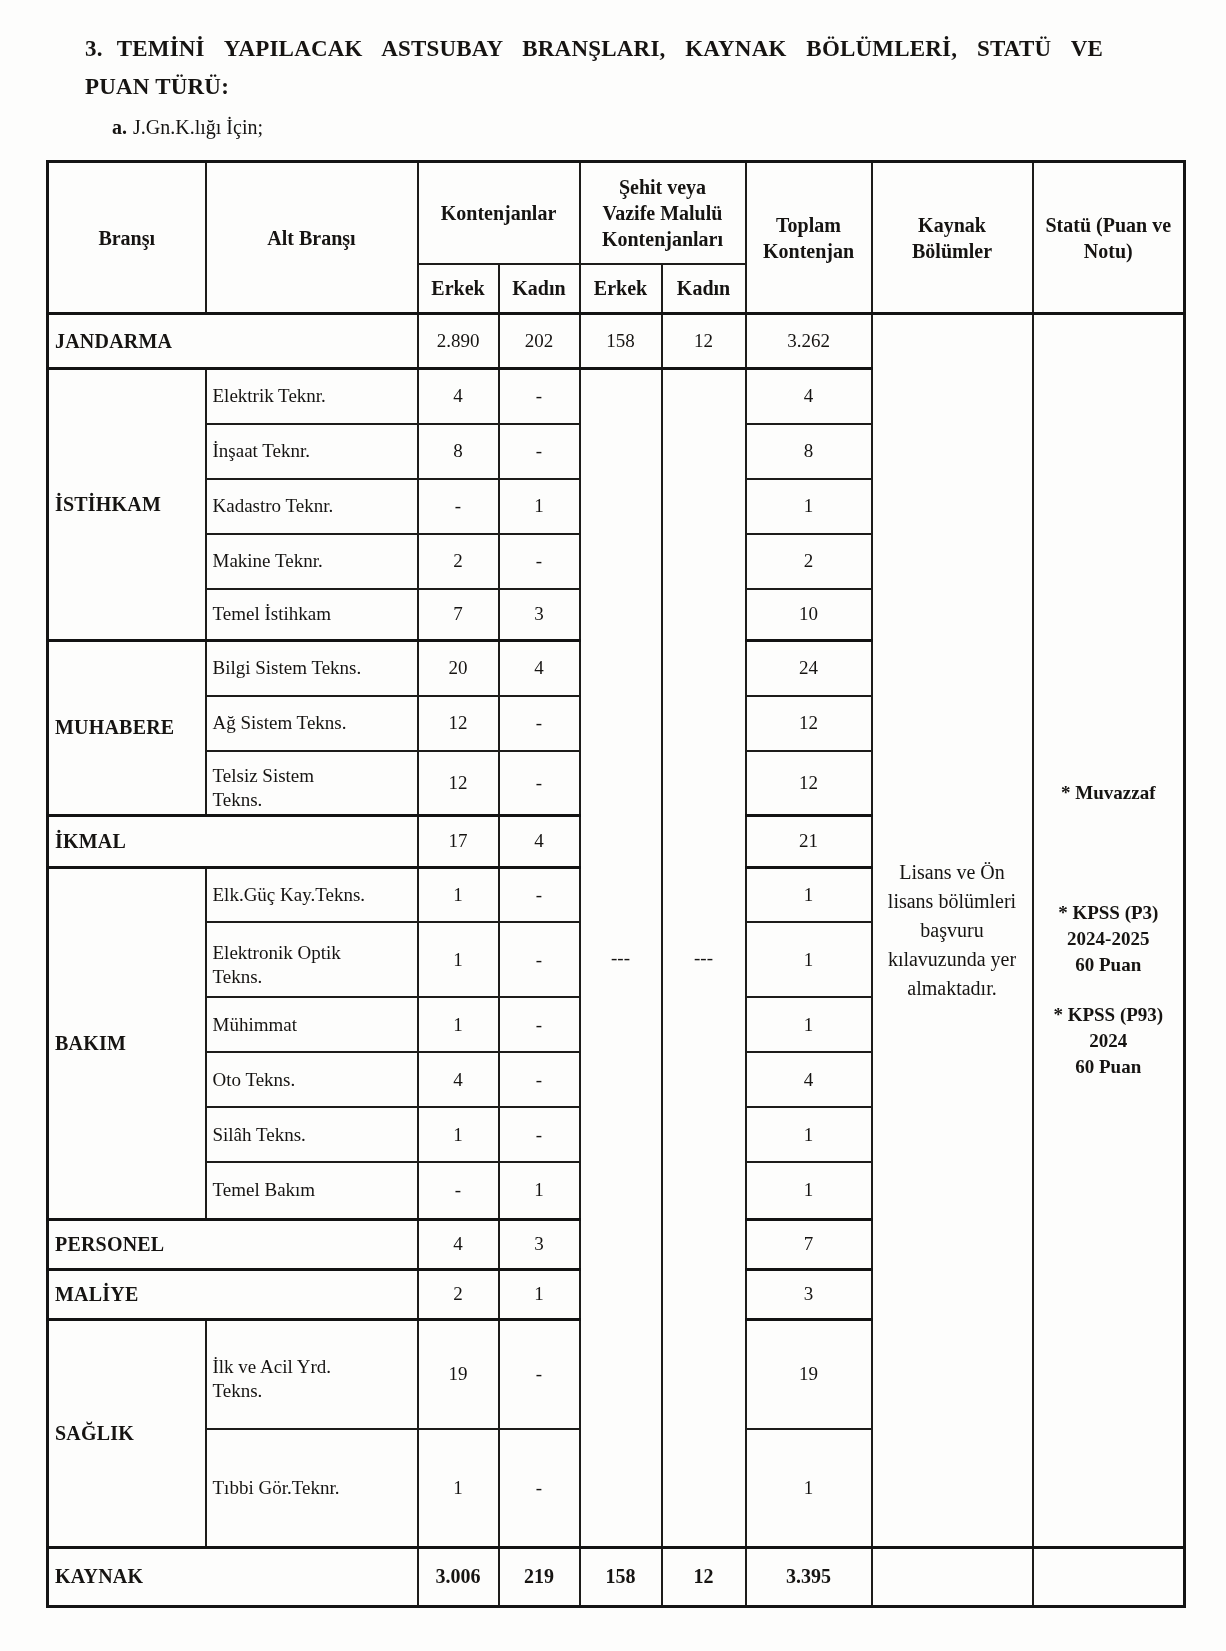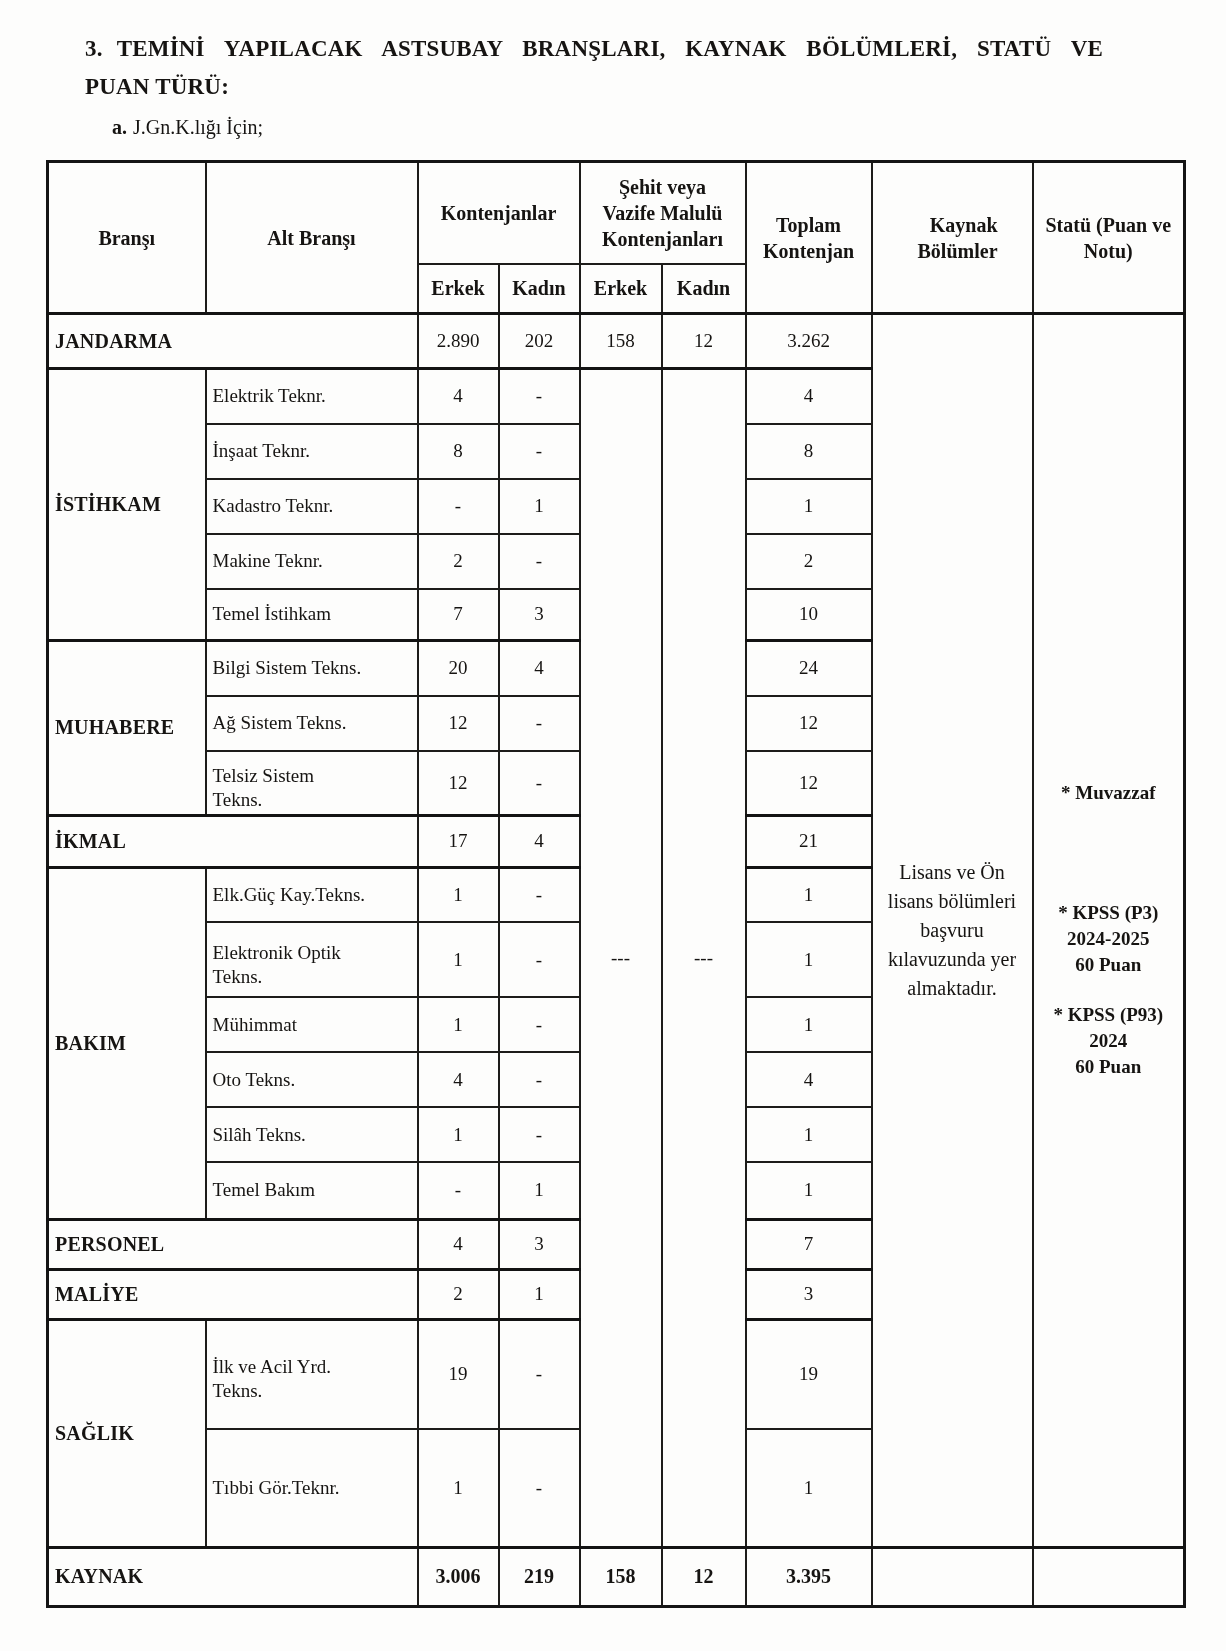--- a/index.html
+++ b/index.html
@@ -44,21 +44,21 @@
   .qtable th,.qtable td{
     border:2px solid #1d1c1a;
     padding:2px 6px;
     vertical-align:middle;
     overflow:hidden;
   }
   .qtable th{
     font-weight:bold;font-size:20px;line-height:26px;
     text-align:center;padding:2px 4px;
   }
-  th.h-kaynak{padding:2px 34px;text-align:right;}
+  th.h-kaynak{padding:2px 34px;}
   th.h-sehit{padding:2px 14px;text-align:center;}
   .branch{
     font-weight:bold;font-size:20px;text-align:left;
     padding-left:12px;letter-spacing:.2px;
   }
   .alt{
     font-size:19px;text-align:left;padding-left:11px;line-height:24px;
   }
   .alt .wrap-narrow{display:inline-block;max-width:150px;margin-top:10px;}
   .num{font-size:19px;text-align:center;}

